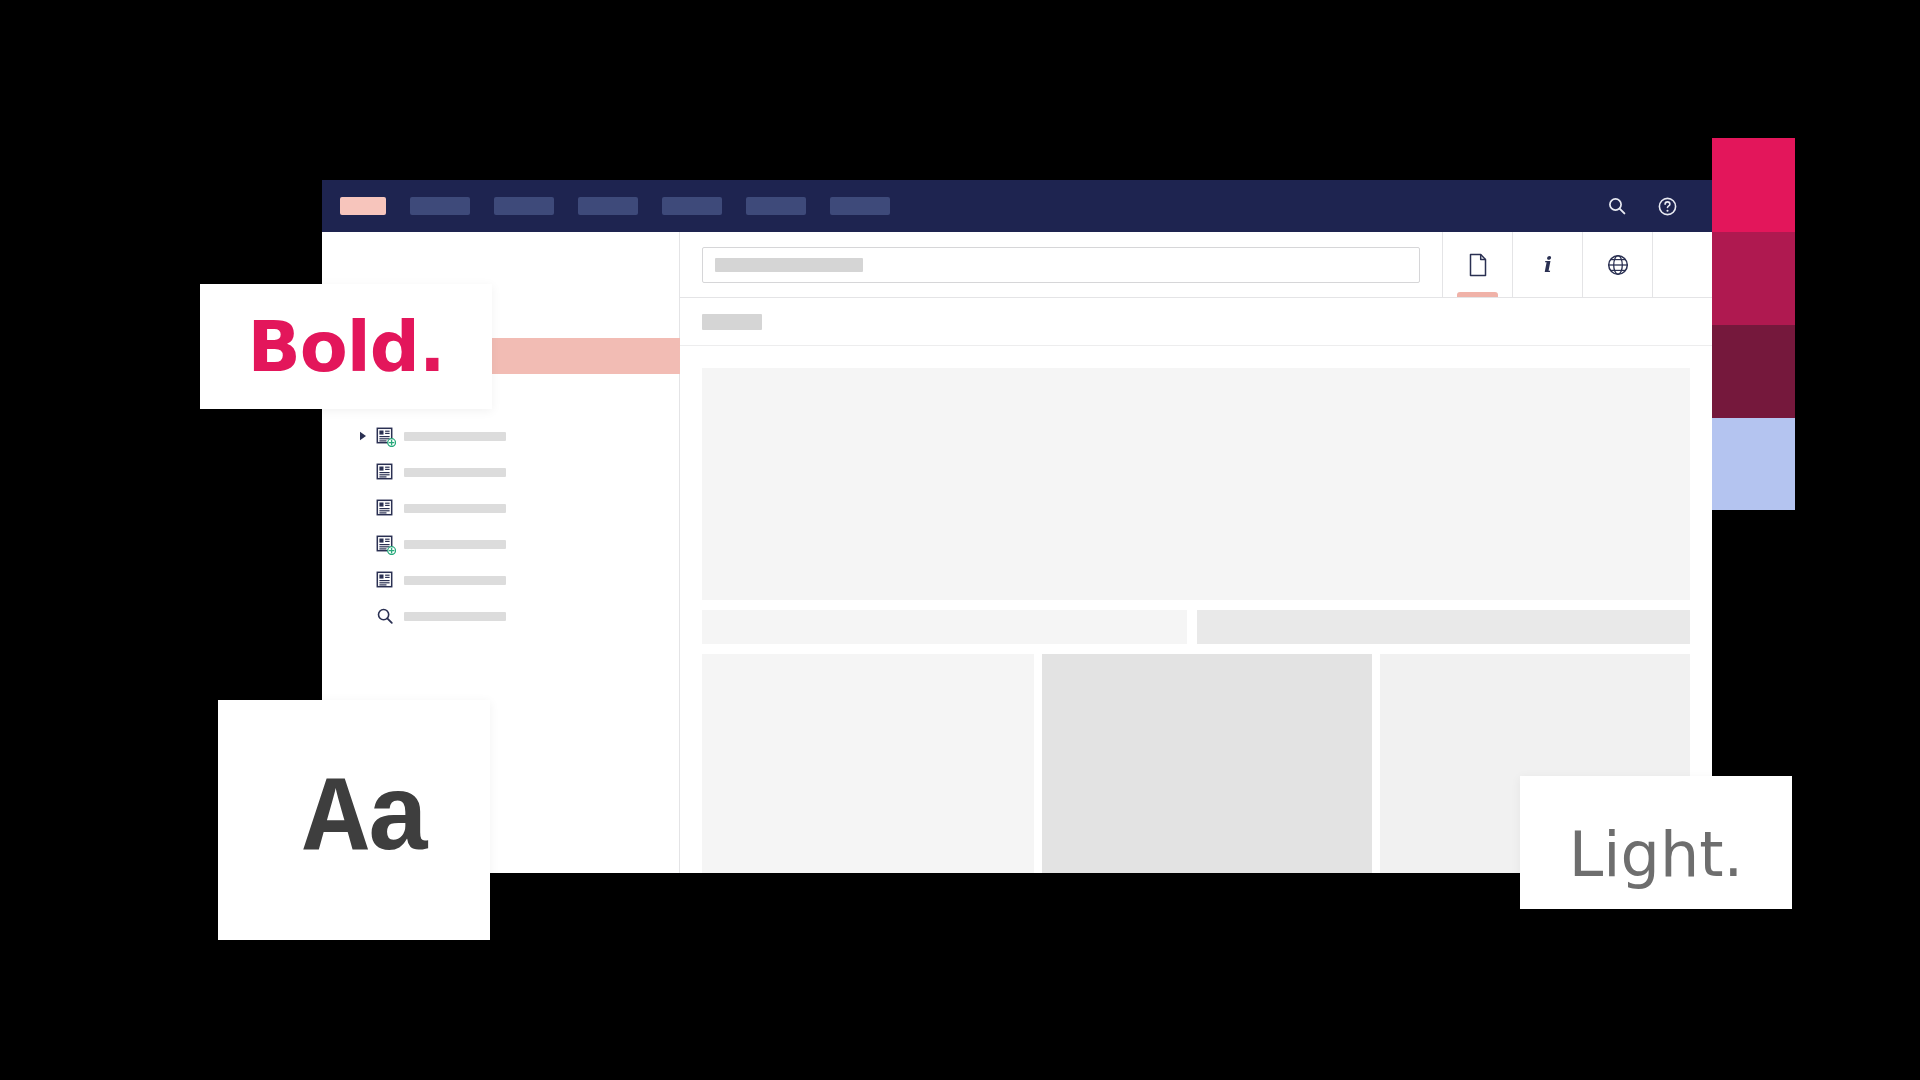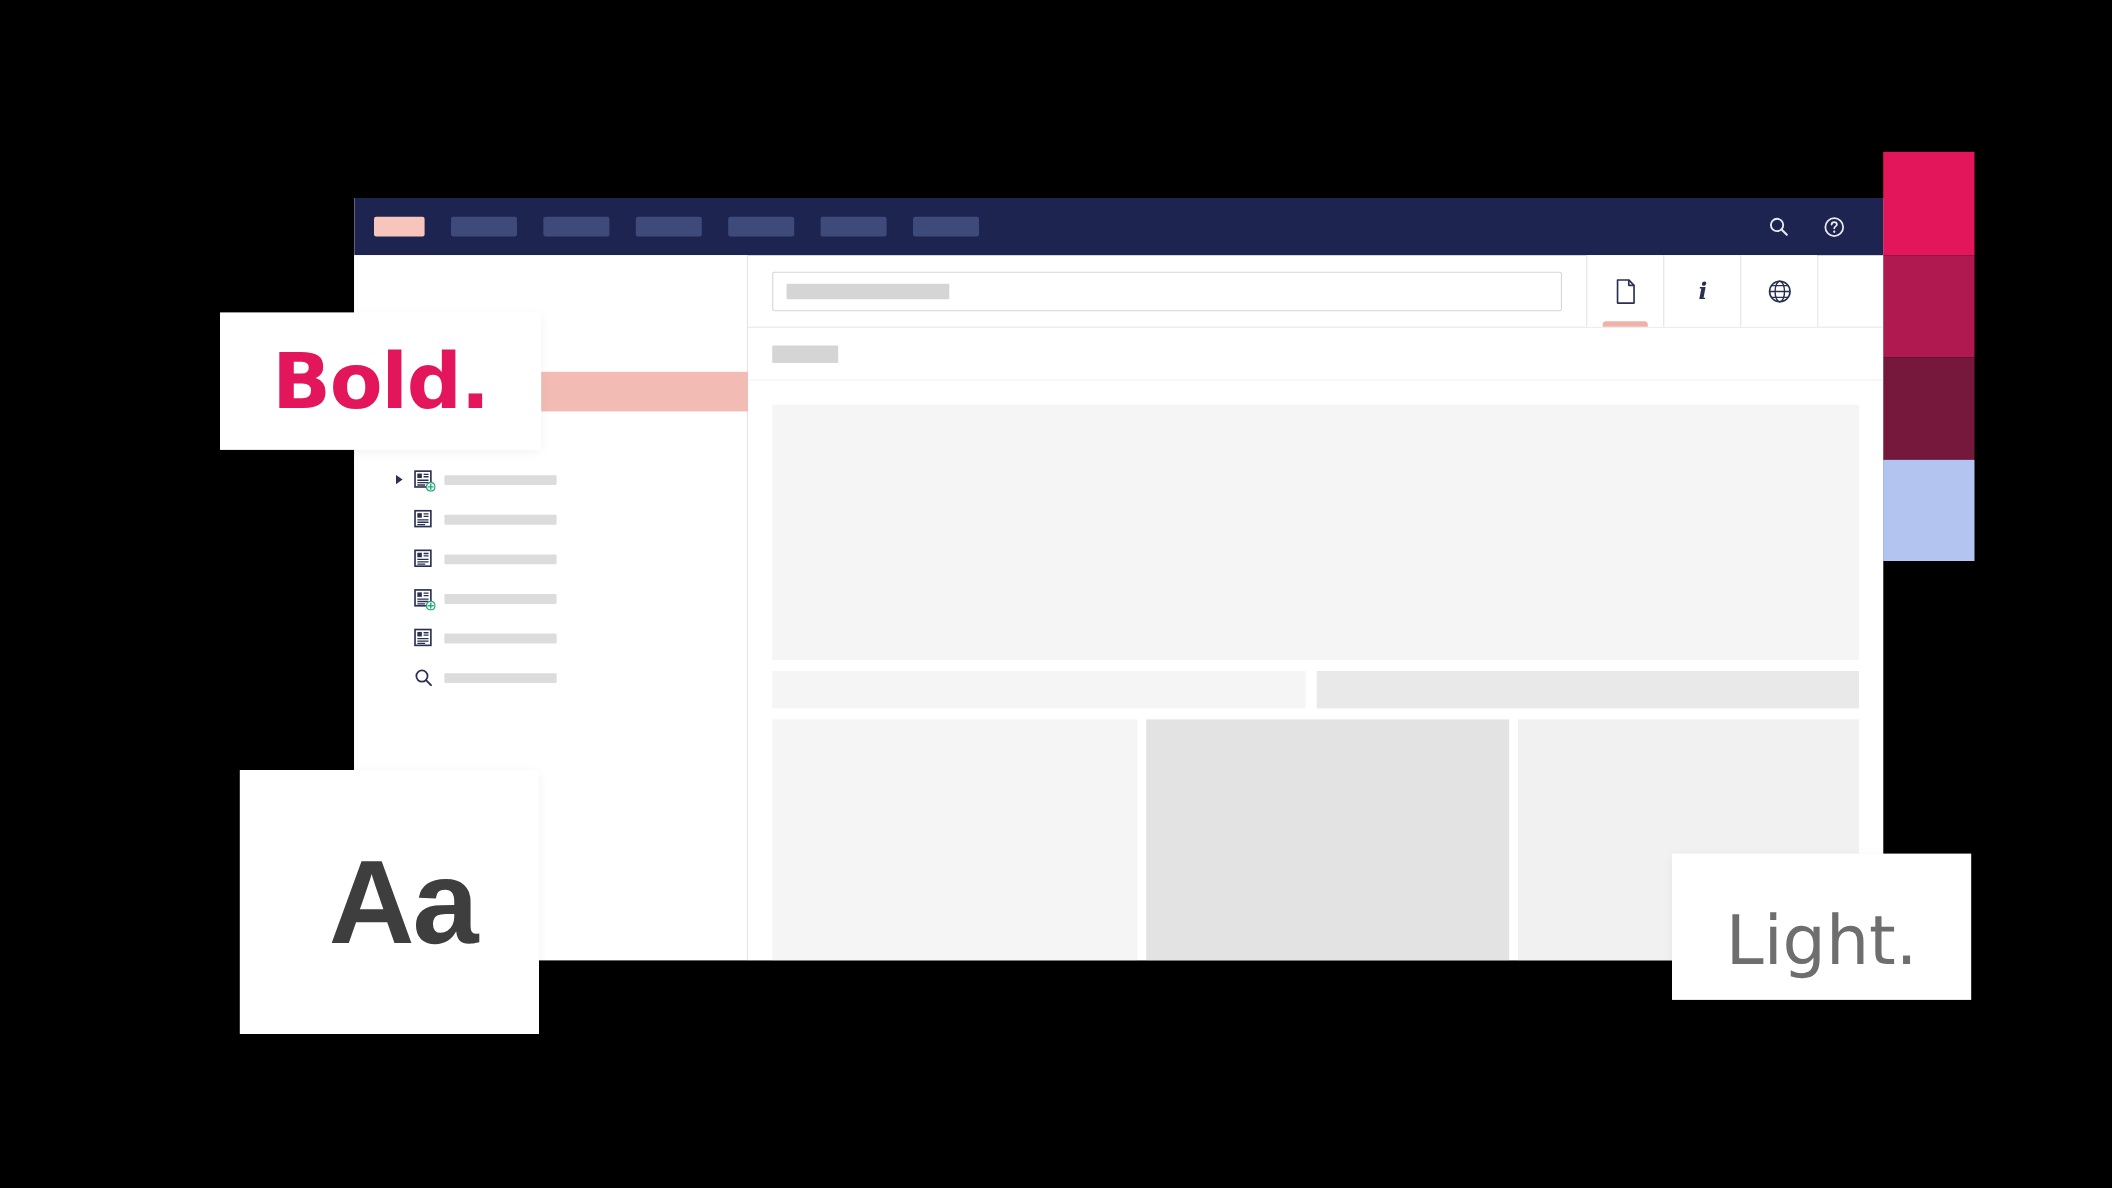--- a/index.html
+++ b/index.html
@@ -306,21 +306,21 @@
     color: #E3165B;
     line-height: 1;
   }
   .card-aa {
     left: 218px;
     top: 700px;
     width: 272px;
     height: 240px;
   }
   .card-aa .glyph {
-    font-family: Liberation Sans, sans-serif;
+    font-family: Liberation Mono, monospace;
     font-weight: 700;
     font-size: 108px;
     letter-spacing: -2px;
     color: #3E3E3E;
     line-height: 1;
     margin-left: 24px;
   }
   .card-light {
     left: 1520px;
     top: 776px;

